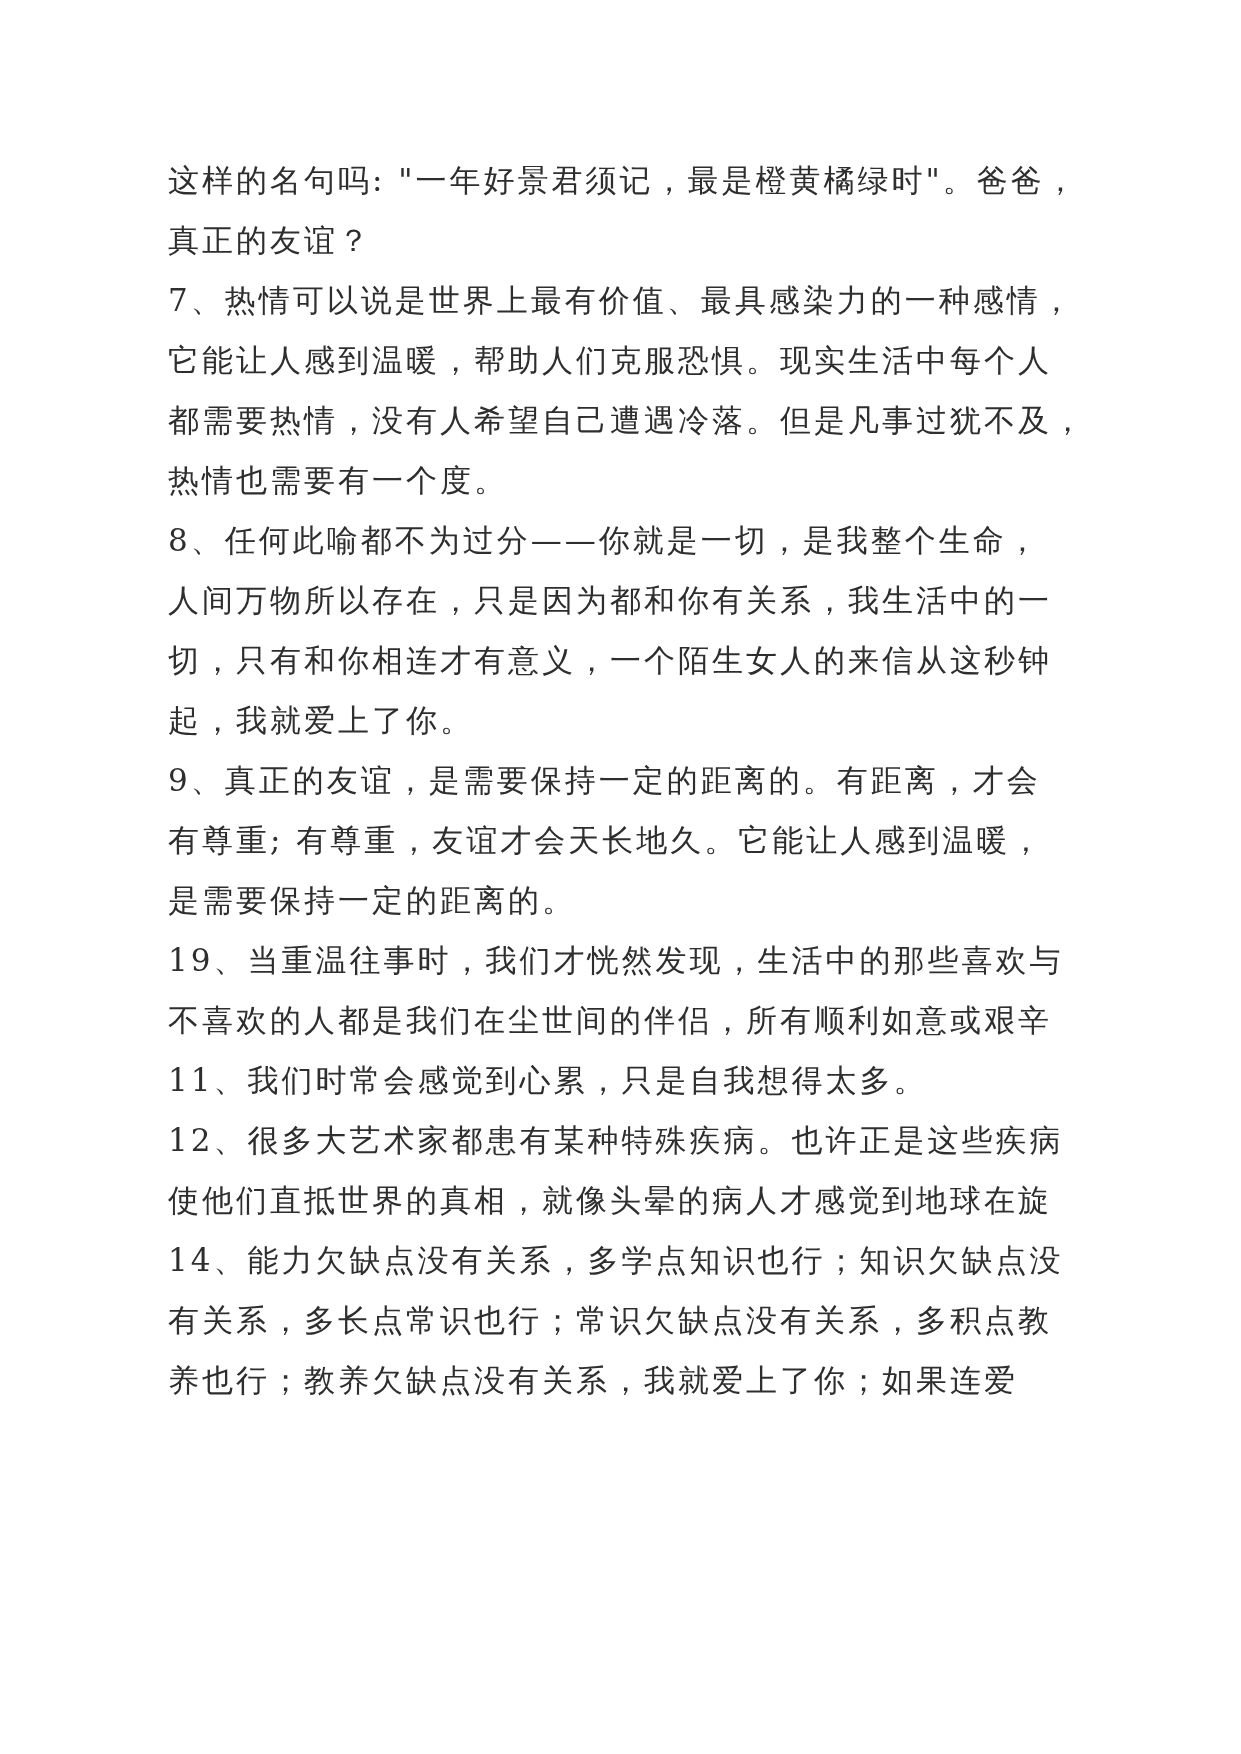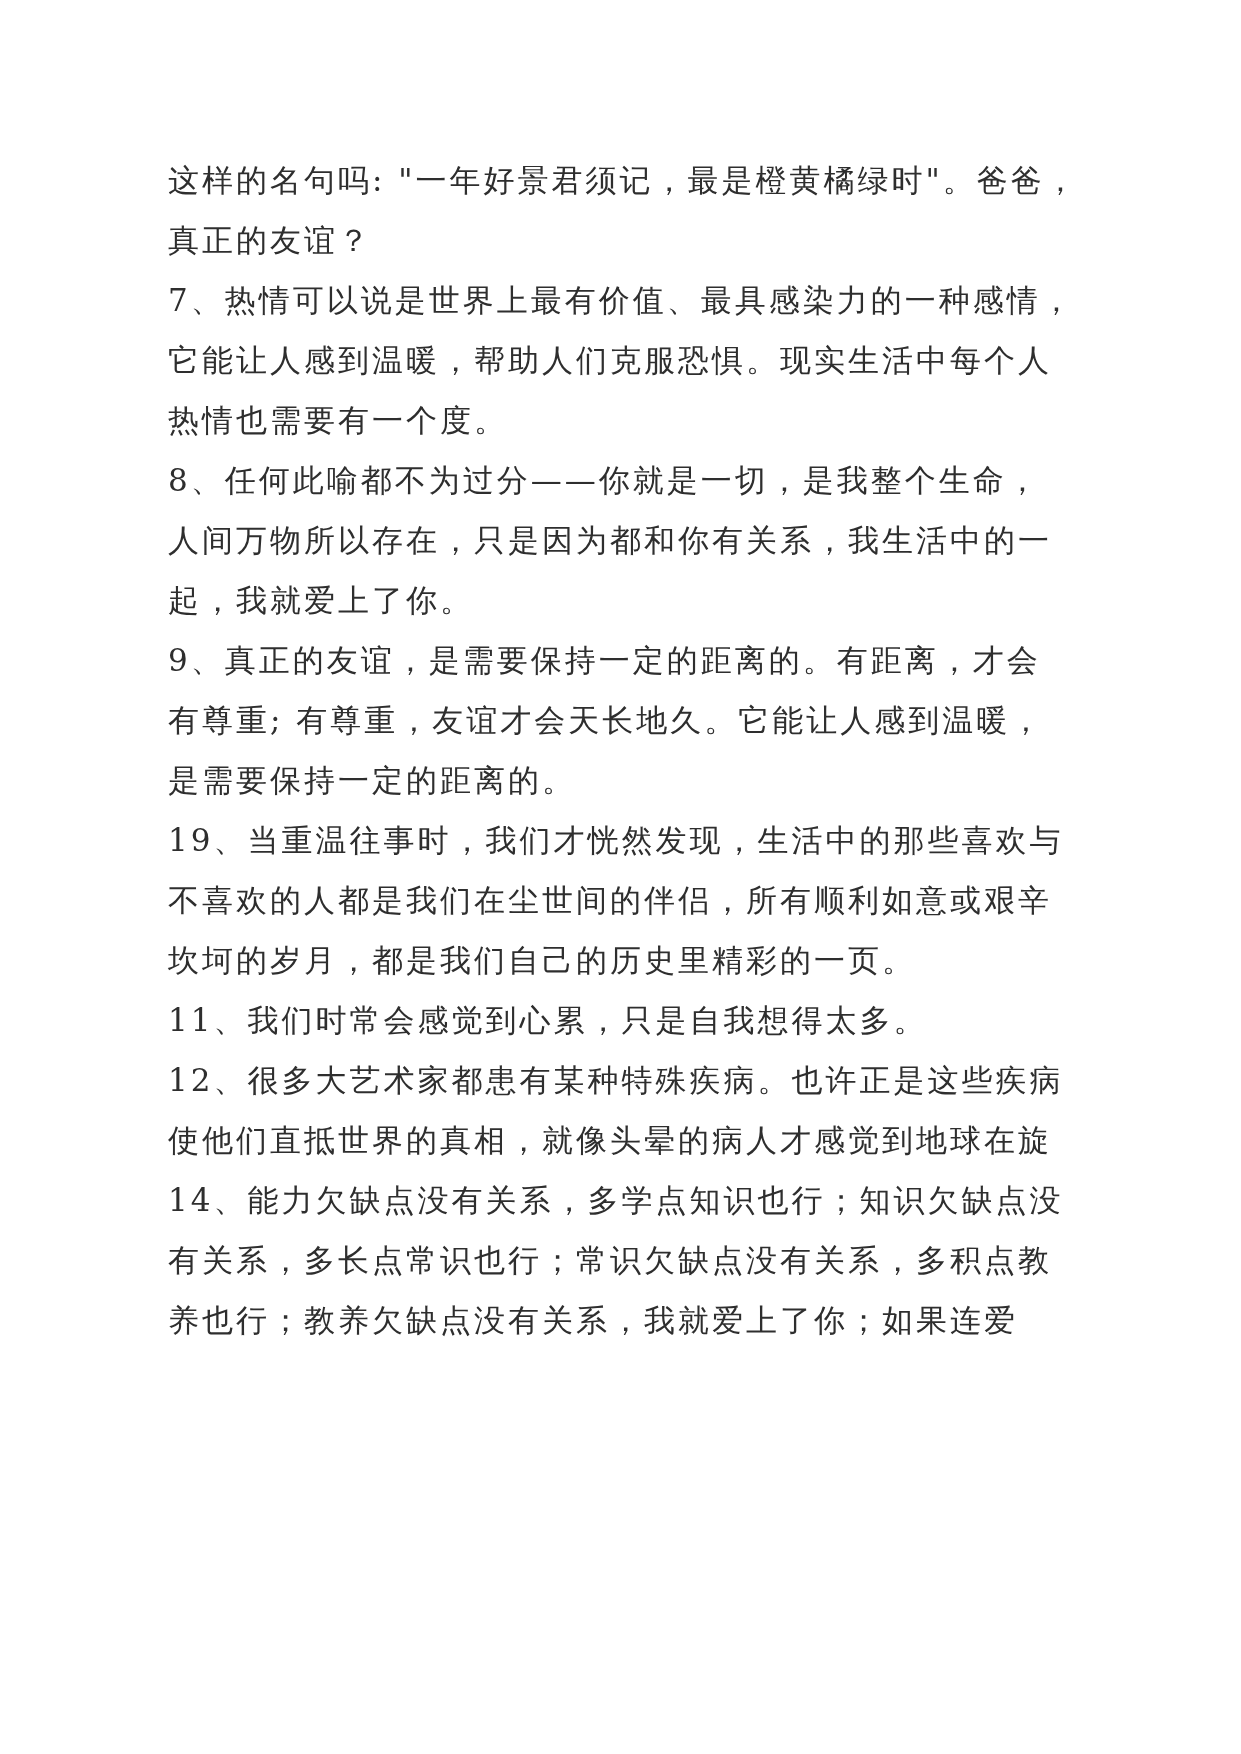--- a/index.html
+++ b/index.html
@@ -40,36 +40,37 @@
 
 <div class="page">
   <div class="content" style="color: rgb(46, 46, 46);">
       <div class="paragraph">
         <div class="line">这样的名句吗: "一年好景君须记，最是橙黄橘绿时"。爸爸，</div>
         <div class="line">真正的友谊？</div>
       </div>
       <div class="paragraph">
         <div class="line">7、热情可以说是世界上最有价值、最具感染力的一种感情，</div>
         <div class="line">它能让人感到温暖，帮助人们克服恐惧。现实生活中每个人</div>
+        <div class="line">都需要热情，没有人希望自己遭遇冷落。但是凡事过犹不及，</div>
         <div class="line">热情也需要有一个度。</div>
       </div>
       <div class="paragraph">
         <div class="line">8、任何此喻都不为过分——你就是一切，是我整个生命，</div>
         <div class="line">人间万物所以存在，只是因为都和你有关系，我生活中的一</div>
+        <div class="line">切，只有和你相连才有意义，一个陌生女人的来信从这秒钟</div>
         <div class="line">起，我就爱上了你。</div>
       </div>
       <div class="paragraph">
         <div class="line">9、真正的友谊，是需要保持一定的距离的。有距离，才会</div>
         <div class="line">有尊重; 有尊重，友谊才会天长地久。它能让人感到温暖，</div>
         <div class="line">是需要保持一定的距离的。</div>
       </div>
       <div class="paragraph">
         <div class="line">19、当重温往事时，我们才恍然发现，生活中的那些喜欢与</div>
         <div class="line">不喜欢的人都是我们在尘世间的伴侣，所有顺利如意或艰辛</div>
-        <div class="line">坎坷的岁月，都是我们自己的历史里精彩的一页。</div>
       </div>
       <div class="paragraph">
         <div class="line">11、我们时常会感觉到心累，只是自我想得太多。</div>
       </div>
       <div class="paragraph">
         <div class="line">12、很多大艺术家都患有某种特殊疾病。也许正是这些疾病</div>
         <div class="line">使他们直抵世界的真相，就像头晕的病人才感觉到地球在旋</div>
       </div>
       <div class="paragraph">
         <div class="line">14、能力欠缺点没有关系，多学点知识也行；知识欠缺点没</div>

